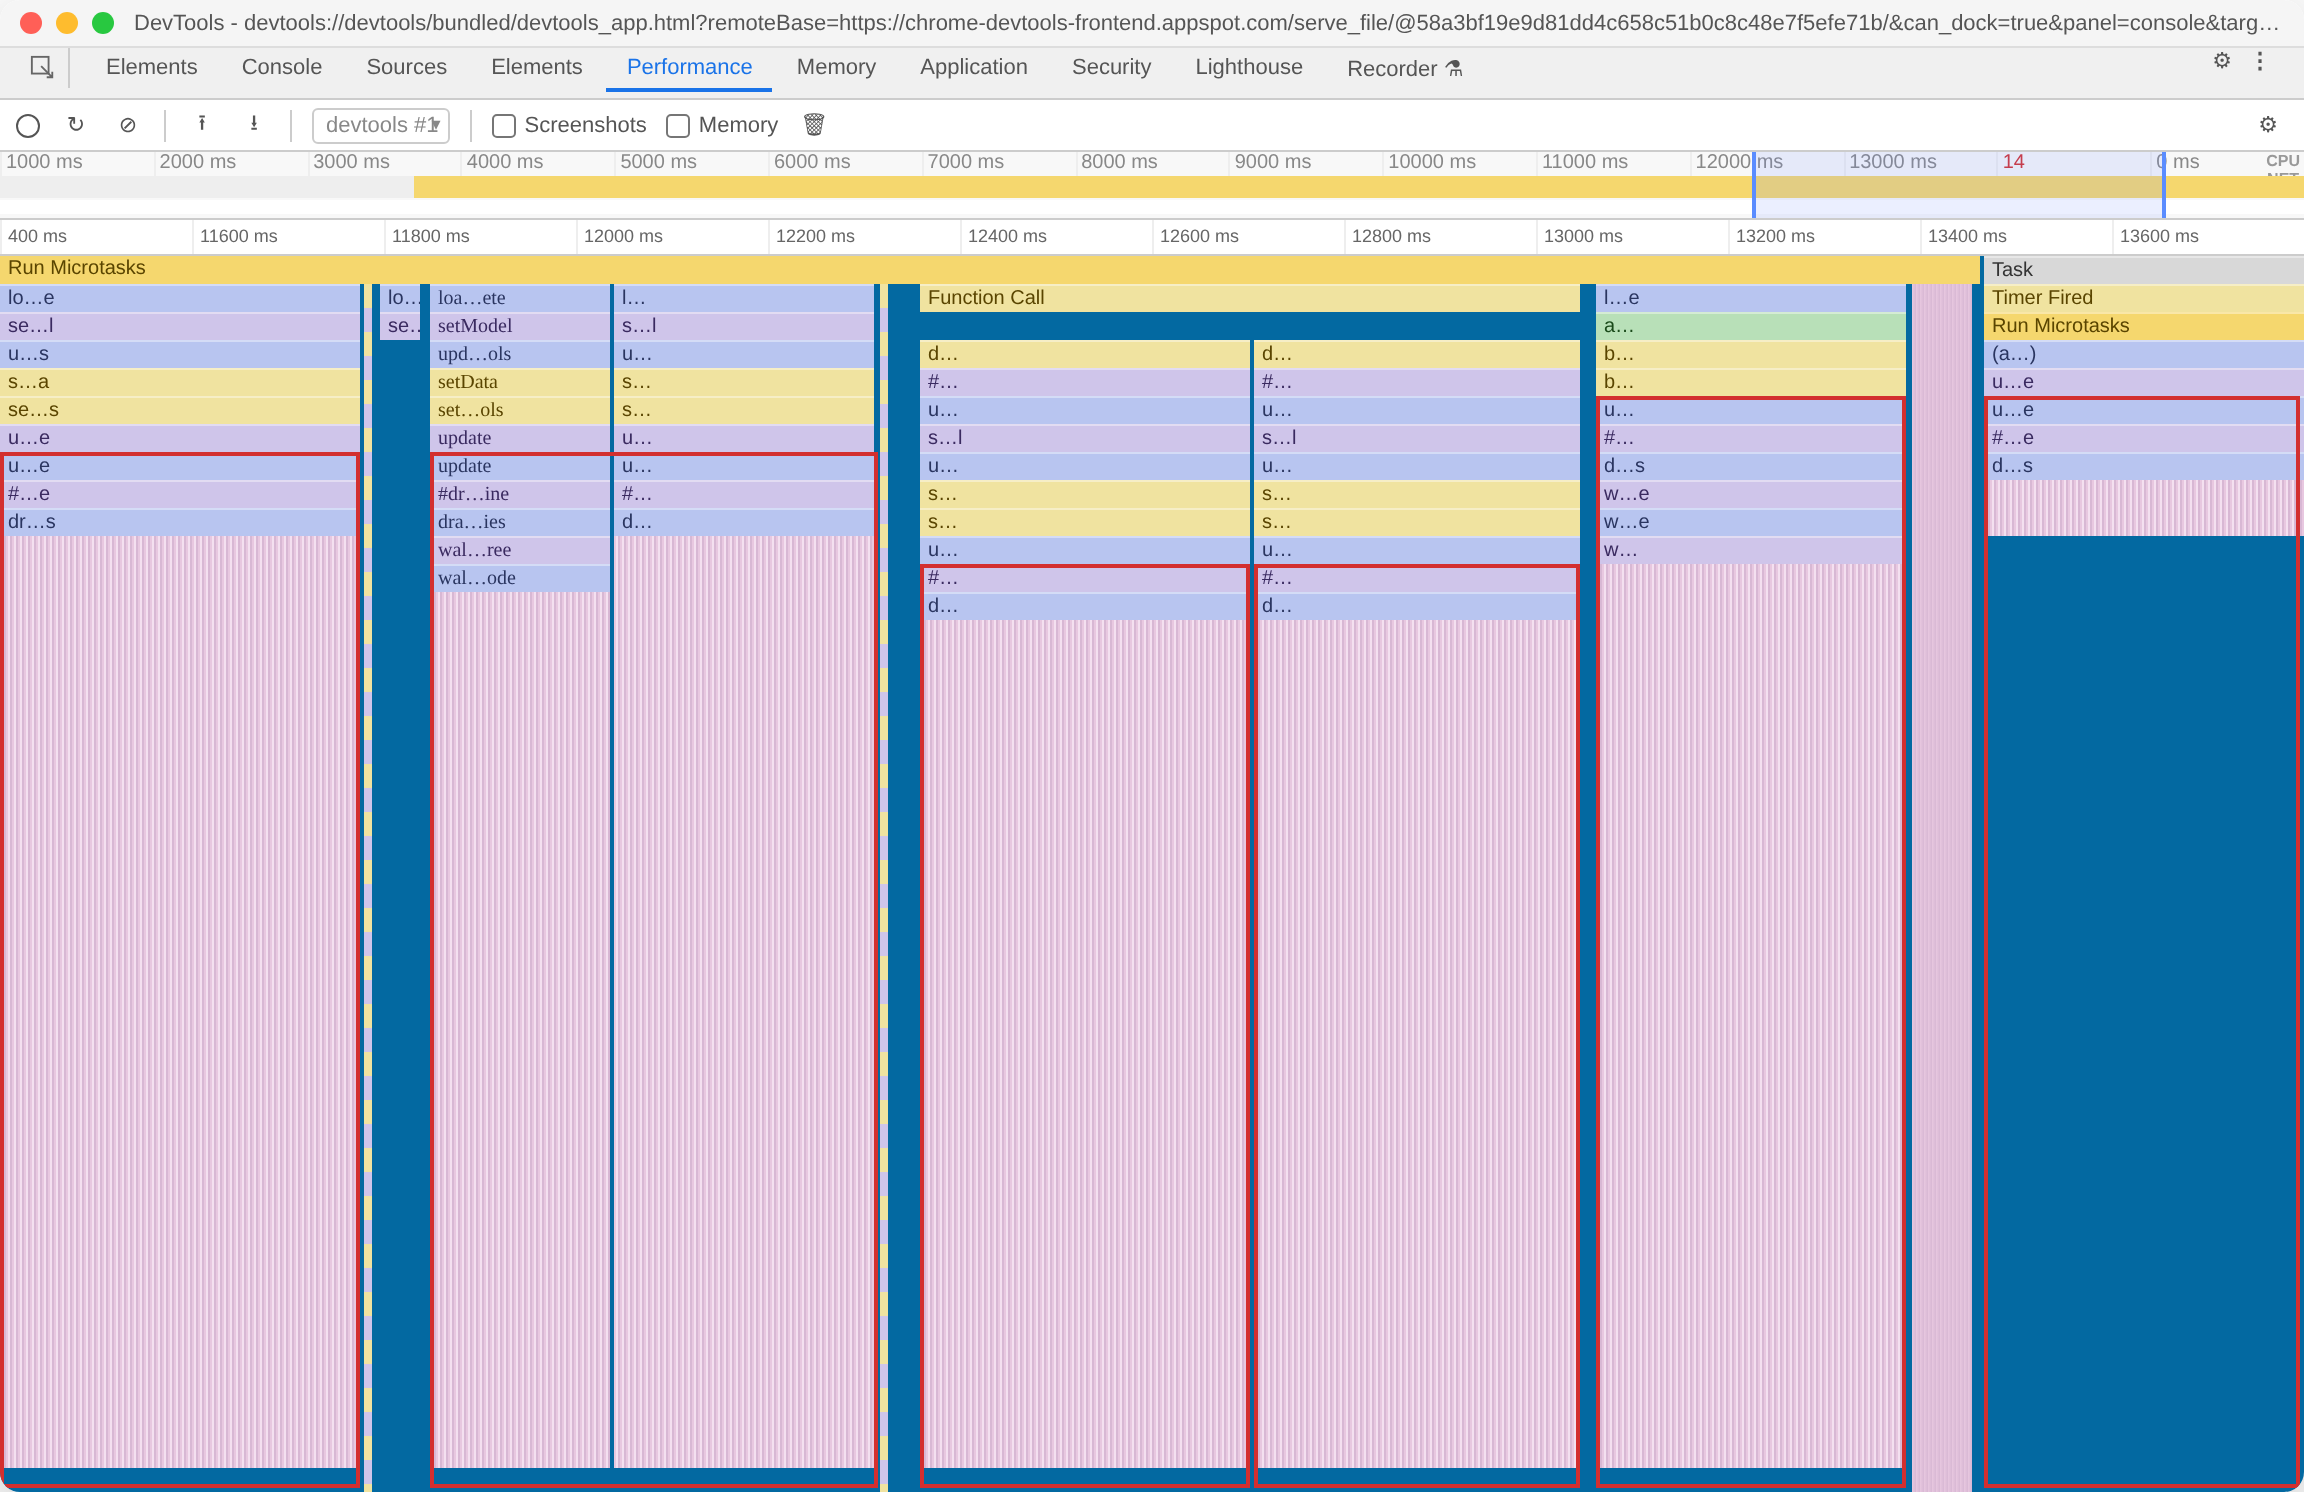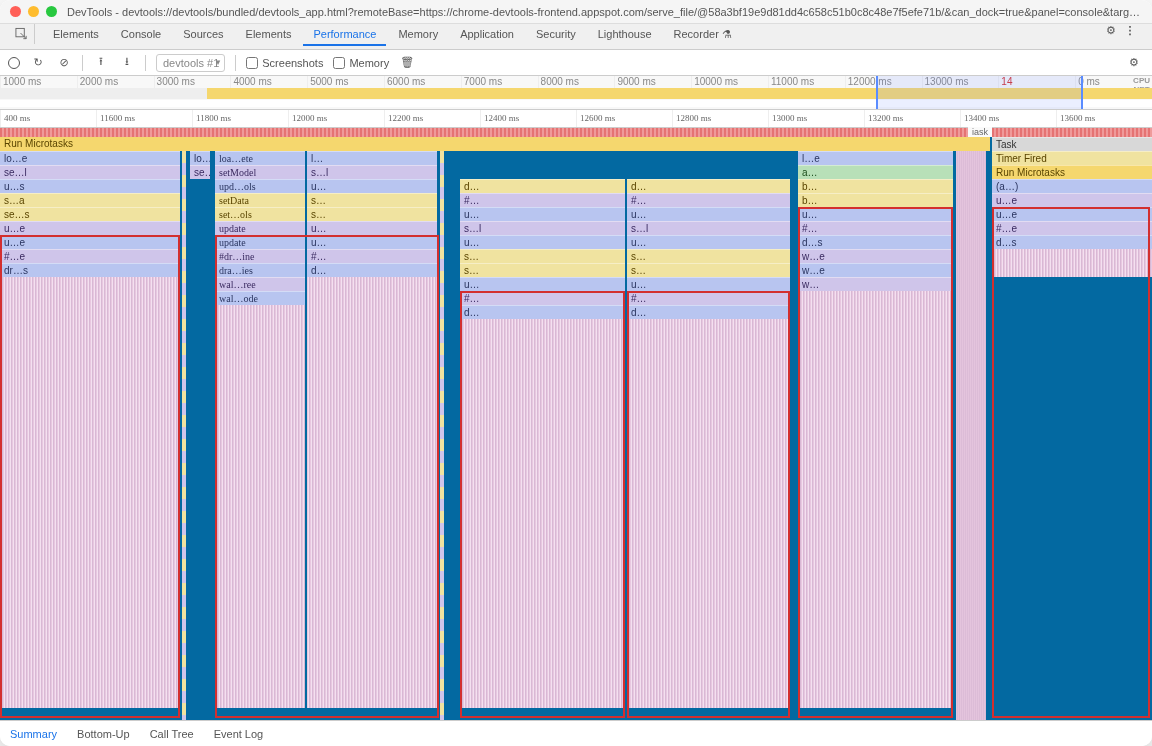--- a/index.html
+++ b/index.html
@@ -26,21 +26,21 @@
 .chk input { width:12px;height:12px; }
 .overview { height:34px; background:#f8f8f8; border-bottom:1px solid #ccc; position:relative; }
 .ov-ticks { position:absolute; top:0; left:0; right:0; height:12px; display:flex; font-size:10px; color:#888; }
 .ov-ticks span{flex:1; border-left:1px solid #eee; padding-left:2px;}
 .ov-labels { position:absolute; right:2px; top:0; font-size:8px; color:#999; text-align:center; line-height:9px;font-weight:bold;}
 .ov-cpu { position:absolute; top:12px; left:0; right:0; height:11px; background:linear-gradient(to right,#f5d76e 18%,#f5d76e 18%,#f5d76e 100%); }
 .ov-cpu::before{content:"";position:absolute;left:0;width:18%;height:100%;background:#eee;}
 .ov-net { position:absolute; top:24px; left:0; right:0; height:7px; background:#fff; }
 .ov-handle { position:absolute; top:0; bottom:0; background:rgba(120,150,255,0.15); border-left:2px solid #5a8cff; border-right:2px solid #5a8cff; }
 .ruler { height:18px; background:#fff; border-bottom:1px solid #ccc; display:flex; font-size:9px; color:#666; }
-.ruler span{flex:1; border-left:1px solid #eee; padding-left:3px; line-height:16px;font-family:Liberation Serif, serif;}
+.ruler span{flex:1; border-left:1px solid #eee; padding-left:3px; line-height:16px;}
 .redstrip{height:9px;background:repeating-linear-gradient(90deg,#e57373,#e57373 2px,#ef9a9a 2px,#ef9a9a 4px);position:relative;}
 .redstrip .iask{position:absolute;right:160px;top:-1px;background:#fafafa;font-size:9px;padding:0 4px;color:#666;}
 .flame { flex:1; position:relative; overflow:hidden; background:#0369a1; }
 .col { position:absolute; top:0; bottom:12px; }
 .gold{background:#f5d76e;height:14px;line-height:13px;padding:0 4px;font-size:10px;color:#4a3;color:#5a4500;overflow:hidden;white-space:nowrap;}
 .gold.full{position:absolute;top:0;left:0;right:162px;}
 .row{height:14px;line-height:13px;font-size:10px;padding:0 4px;overflow:hidden;white-space:nowrap;border-top:1px solid rgba(255,255,255,0.4);}
 .c-blue{background:#b8c5f0;color:#2a3560;}
 .c-lav{background:#cfc5ea;color:#3a2a60;}
 .c-yel{background:#f0e3a0;color:#5a4500;}
@@ -147,23 +147,20 @@
       <span>12000 ms</span>
       <span>12200 ms</span>
       <span>12400 ms</span>
       <span>12600 ms</span>
       <span>12800 ms</span>
       <span>13000 ms</span>
       <span>13200 ms</span>
       <span>13400 ms</span>
       <span>13600 ms</span>
   </div>
-  <div class="redstrip">
-      <span class="iask">iask</span>
-    </div>
 
   <div class="flame">
     <div class="gold full">Run Microtasks</div>
 
     <div class="rightcol">
       <div class="row" style="background:#d8d8d8">Task</div>
       <div class="row c-yel">Timer Fired</div>
       <div class="row gold" style="height:14px">Run Microtasks</div>
       <div class="row c-blue">(a…)</div>
       <div class="row c-lav">u…e</div>
@@ -215,20 +212,21 @@
       <div class="row c-yel">s…</div>
       <div class="row c-lav">u…</div>
       <div class="row c-blue">u…</div>
       <div class="row c-lav">#…</div>
       <div class="row c-blue">d…</div>
       <div class="tall stripes" style="top:126px"></div>
     </div>
     <div class="thin" style="left:440px"></div>
 
     <div class="col" style="left:460px;width:330px;top:14px">
+      <div class="row c-yel">Function Call</div>
     </div>
     <div class="col" style="left:460px;width:165px;top:42px">
       <div class="row c-yel">d…</div>
       <div class="row c-lav">#…</div>
       <div class="row c-blue">u…</div>
       <div class="row c-lav">s…l</div>
       <div class="row c-blue">u…</div>
       <div class="row c-yel">s…</div>
       <div class="row c-yel">s…</div>
       <div class="row c-blue">u…</div>
@@ -266,19 +264,13 @@
     <div class="thin" style="left:956px;width:30px;background:repeating-linear-gradient(90deg,#e8c8e0,#d8b8d4 2px)"></div>
 
     <div class="redbox" style="left:0;top:98px;width:180px;bottom:2px;"></div>
     <div class="redbox" style="left:215px;top:98px;width:224px;bottom:2px;"></div>
     <div class="redbox" style="left:460px;top:154px;width:165px;bottom:2px;"></div>
     <div class="redbox" style="left:627px;top:154px;width:163px;bottom:2px;"></div>
     <div class="redbox" style="left:798px;top:70px;width:155px;bottom:2px;"></div>
     <div class="redbox" style="left:992px;top:70px;width:158px;bottom:2px;"></div>
   </div>
 
-  <div class="bottom-tabs">
-    <div class="btab active">Summary</div>
-    <div class="btab">Bottom-Up</div>
-    <div class="btab">Call Tree</div>
-    <div class="btab">Event Log</div>
-  </div>
 </div>
 
 </body></html>

